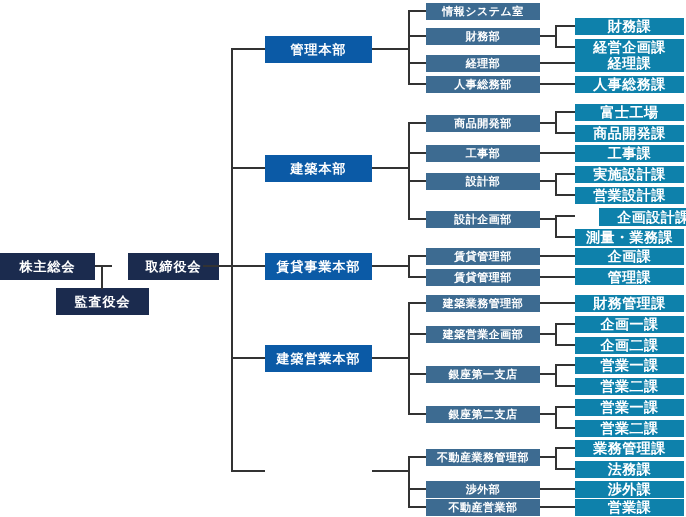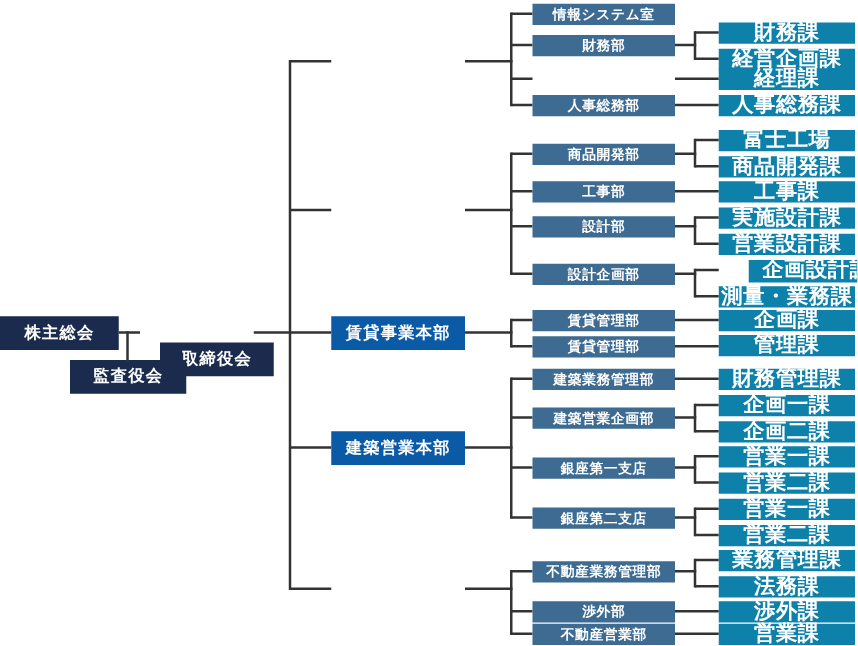--- a/index.html
+++ b/index.html
@@ -19,55 +19,58 @@
     box-sizing:border-box;
     color:var(--c-text,#fff);
     font-weight:bold;
     white-space:nowrap;
     text-align:center;
     line-height:1;
   }
   .l0{background:var(--c-l0,#1b2b4e);font-size:13px;letter-spacing:1px;}
   .l1{background:var(--c-l1,#0b5aa6);font-size:13px;letter-spacing:1px;}
   .l2{background:var(--c-l2,#3d6b91);font-size:11px;letter-spacing:0.5px;}
-  .l3{background:var(--c-l3,#0e81ab);font-size:17px;letter-spacing:0.5px;}
+  .l3{background:var(--c-l3,#0e81ab);font-size:14px;letter-spacing:0.5px;}
   .hline,.vline{position:absolute;background:var(--c-line,#333);}
 </style>
 </head>
 <body>
 
 <div id="chart" style="--c-l0: #1b2b4e; --c-l1: #0b5aa6; --c-l2: #3d6b91; --c-l3: #0e81ab; --c-line: #333333; --c-text: #ffffff; background: rgb(255, 255, 255);">
     <div class="box l0" style="left: 0px; top: 252.5px; width: 95px; height: 27px;">株主総会</div>
-    <div class="box l0" style="left: 128px; top: 252.5px; width: 91px; height: 27px; margin-top: 21px;">取締役会</div>
+    <div class="box l0" style="left: 128px; top: 252.5px; width: 91px; height: 27px;">取締役会</div>
     <div class="box l0" style="left: 56px; top: 287.5px; width: 93px; height: 27px;">監査役会</div>
     <div class="hline" style="left: 95px; top: 265px; width: 17px; height: 2px;"></div>
     <div class="vline" style="left: 101px; top: 265px; width: 2px; height: 24px;"></div>
     <div class="hline" style="left: 203px; top: 265px; width: 30px; height: 2px;"></div>
     <div class="vline" style="left: 231px; top: 48px; width: 2px; height: 424px;"></div>
     <div class="hline" style="left: 232px; top: 48px; width: 33px; height: 2px;"></div>
+    <div class="box l1" style="left: 265px; top: 35.5px; width: 107px; height: 27px;">管理本部</div>
     <div class="hline" style="left: 372px; top: 48px; width: 38px; height: 2px;"></div>
     <div class="vline" style="left: 408px; top: 10px; width: 2px; height: 75px;"></div>
     <div class="hline" style="left: 409px; top: 10px; width: 17px; height: 2px;"></div>
     <div class="box l2" style="left: 426px; top: 2.5px; width: 114px; height: 17px;">情報システム室</div>
     <div class="hline" style="left: 409px; top: 35px; width: 17px; height: 2px;"></div>
     <div class="box l2" style="left: 426px; top: 27.5px; width: 114px; height: 17px;">財務部</div>
     <div class="hline" style="left: 540px; top: 35px; width: 17px; height: 2px;"></div>
     <div class="vline" style="left: 555px; top: 25px; width: 2px; height: 23px;"></div>
     <div class="hline" style="left: 556px; top: 25px; width: 19px; height: 2px;"></div>
     <div class="hline" style="left: 556px; top: 46px; width: 19px; height: 2px;"></div>
     <div class="box l3" style="left: 575px; top: 17.5px; width: 109px; height: 17px;">財務課</div>
     <div class="box l3" style="left: 575px; top: 38.5px; width: 109px; height: 17px;">経営企画課</div>
     <div class="hline" style="left: 409px; top: 62px; width: 17px; height: 2px;"></div>
+    <div class="box l2" style="left: 426px; top: 54.5px; width: 114px; height: 17px;">経理部</div>
     <div class="hline" style="left: 540px; top: 62px; width: 35px; height: 2px;"></div>
     <div class="box l3" style="left: 575px; top: 54.5px; width: 109px; height: 17px;">経理課</div>
     <div class="hline" style="left: 409px; top: 83px; width: 17px; height: 2px;"></div>
     <div class="box l2" style="left: 426px; top: 75.5px; width: 114px; height: 17px;">人事総務部</div>
     <div class="hline" style="left: 540px; top: 83px; width: 35px; height: 2px;"></div>
     <div class="box l3" style="left: 575px; top: 75.5px; width: 109px; height: 17px;">人事総務課</div>
     <div class="hline" style="left: 232px; top: 167px; width: 33px; height: 2px;"></div>
+    <div class="box l1" style="left: 265px; top: 154.5px; width: 107px; height: 27px;">建築本部</div>
     <div class="hline" style="left: 372px; top: 167px; width: 38px; height: 2px;"></div>
     <div class="vline" style="left: 408px; top: 122px; width: 2px; height: 98px;"></div>
     <div class="hline" style="left: 409px; top: 122px; width: 17px; height: 2px;"></div>
     <div class="box l2" style="left: 426px; top: 114.5px; width: 114px; height: 17px;">商品開発部</div>
     <div class="hline" style="left: 540px; top: 122px; width: 17px; height: 2px;"></div>
     <div class="vline" style="left: 555px; top: 111px; width: 2px; height: 23px;"></div>
     <div class="hline" style="left: 556px; top: 111px; width: 19px; height: 2px;"></div>
     <div class="hline" style="left: 556px; top: 132px; width: 19px; height: 2px;"></div>
     <div class="box l3" style="left: 575px; top: 103.5px; width: 109px; height: 17px;">富士工場</div>
     <div class="box l3" style="left: 575px; top: 124.5px; width: 109px; height: 17px;">商品開発課</div>

